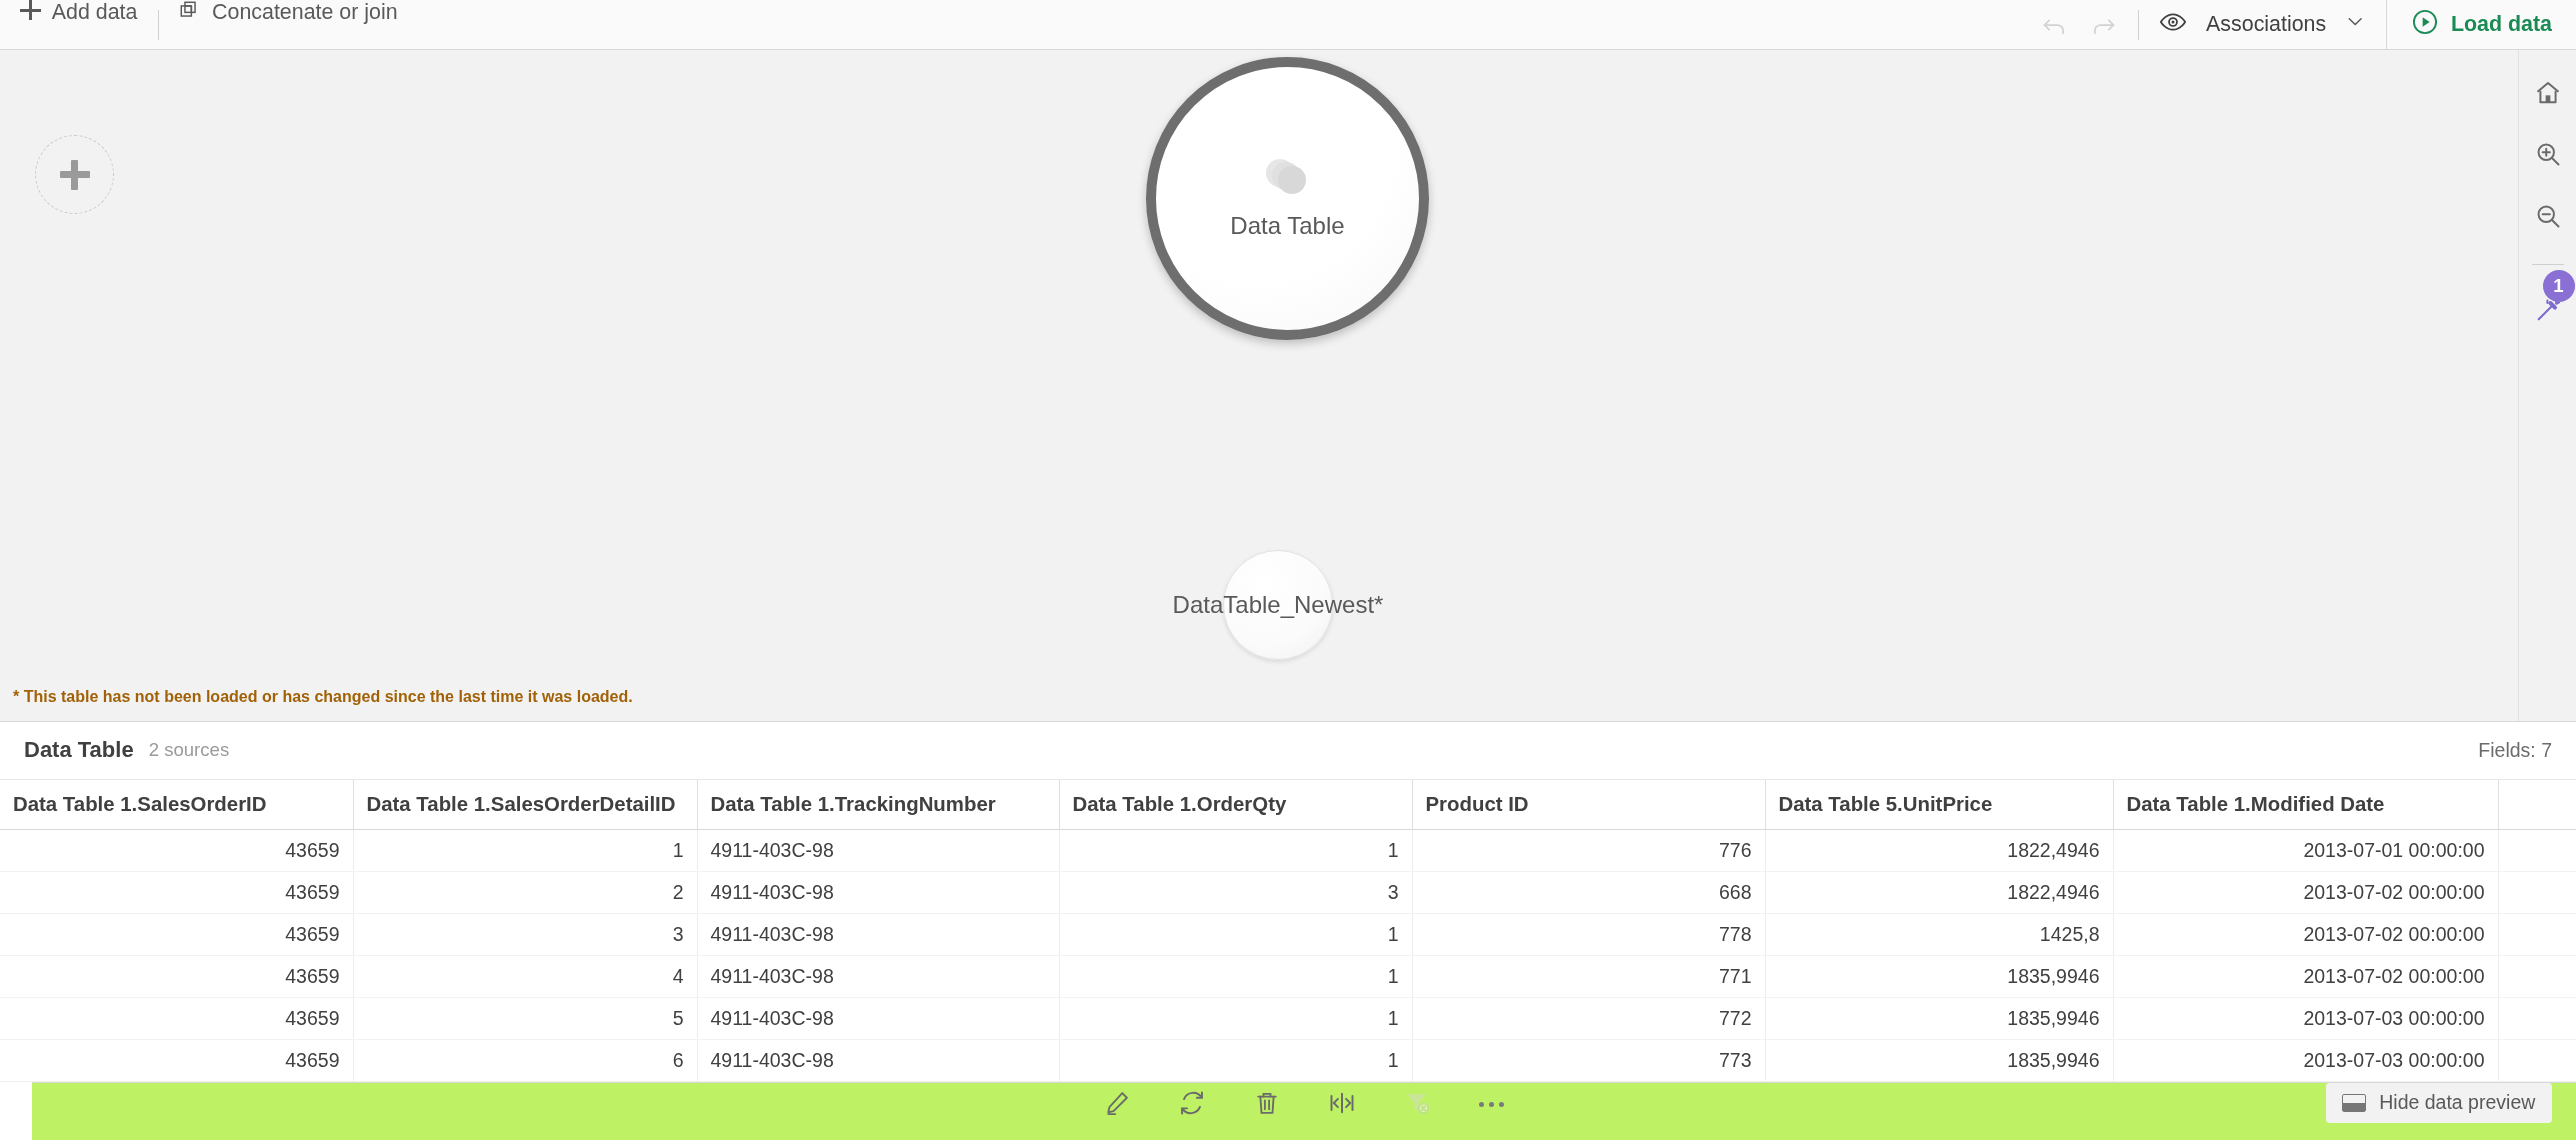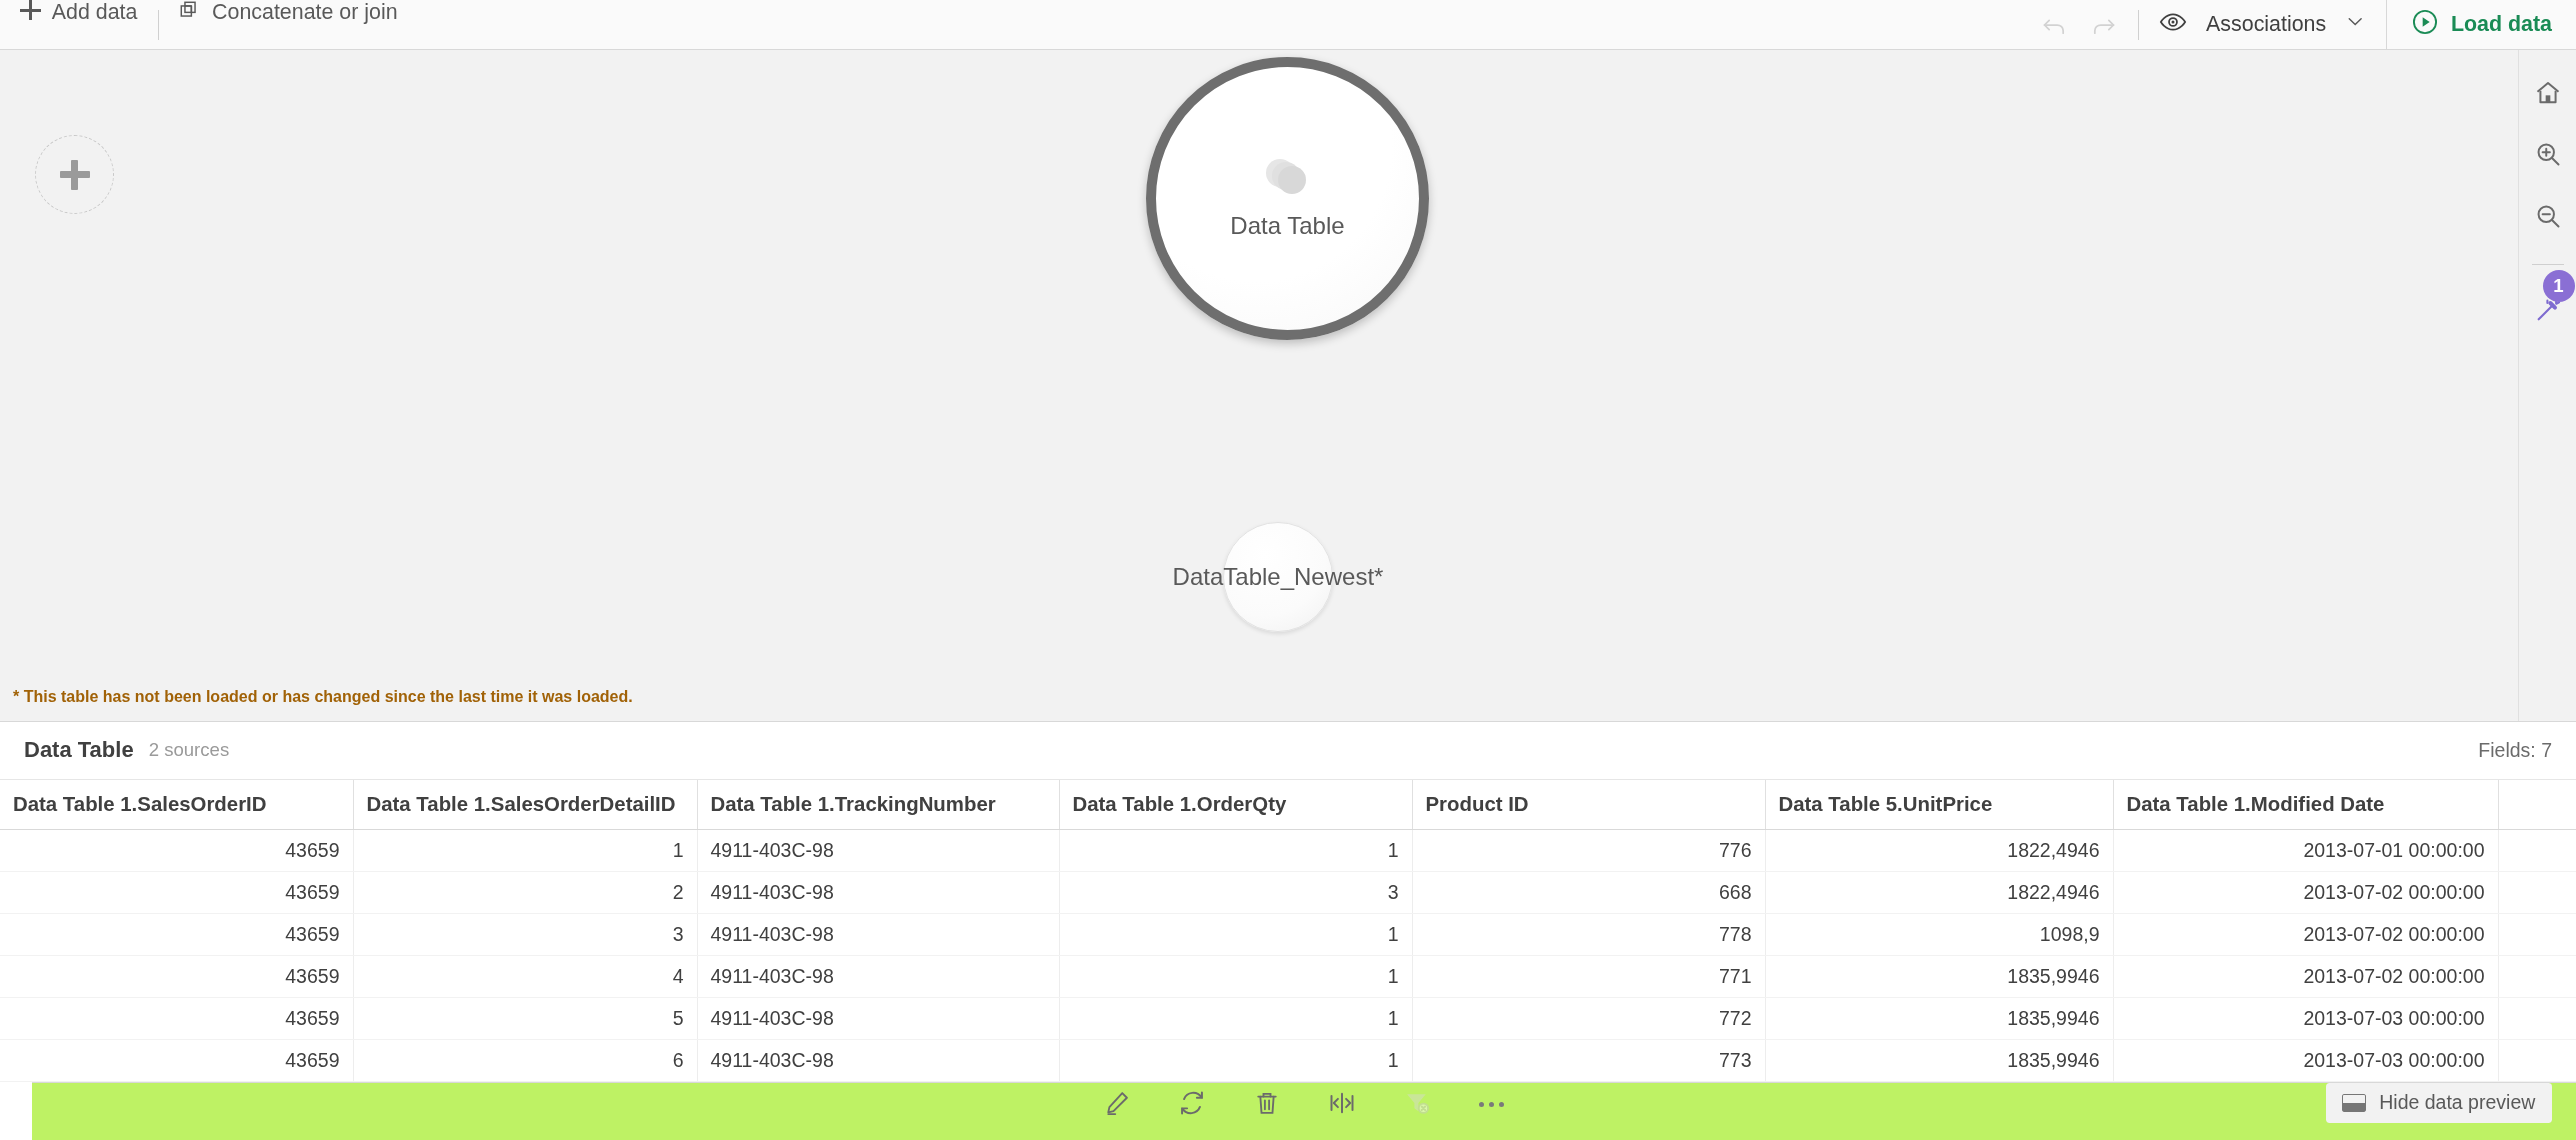--- a/index.html
+++ b/index.html
@@ -92,21 +92,21 @@
   .discs { width: 43px; height: 41px; position: relative; }
   .discs span {
     position: absolute; width: 28px; height: 28px; border-radius: 50%;
     background: #dcdcdc;
   }
   .discs span:nth-child(1) { left: 0; top: 0.9px; background: #e6e6e6; }
   .discs span:nth-child(2) { left: 5.6px; top: 3.7px; background: #e0e0e0; }
   .discs span:nth-child(3) { left: 12px; top: 8.4px; background: #d8d8d8; }
 
   .bubble-sub {
-    left: 1223px; top: 472px;
+    left: 1223px; top: 500px;
     width: 110px; height: 110px;
     background: radial-gradient(circle at 38% 30%, #ffffff 0%, #fbfbfb 60%, #f0f0f0 100%);
     border: 0.9px solid #e2e2e2;
     box-shadow: 0 1.9px 4.6px rgba(0,0,0,.10);
   }
   .bubble-sub .bubble-label {
     position: absolute; left: 50%; top: 50%;
     transform: translate(-50%, -50%);
   }
 
@@ -397,21 +397,21 @@
             <td class="num">1822,4946</td>
             <td class="num">2013-07-02 00:00:00</td>
             <td></td>
           </tr>
           <tr class="row">
             <td class="num">43659</td>
             <td class="num">3</td>
             <td class="txt">4911-403C-98</td>
             <td class="num">1</td>
             <td class="num">778</td>
-            <td class="num">1098,9</td>
+            <td class="num">1425,8</td>
             <td class="num">2013-07-02 00:00:00</td>
             <td></td>
           </tr>
           <tr class="row">
             <td class="num">43659</td>
             <td class="num">4</td>
             <td class="txt">4911-403C-98</td>
             <td class="num">1</td>
             <td class="num">771</td>
             <td class="num">1835,9946</td>

